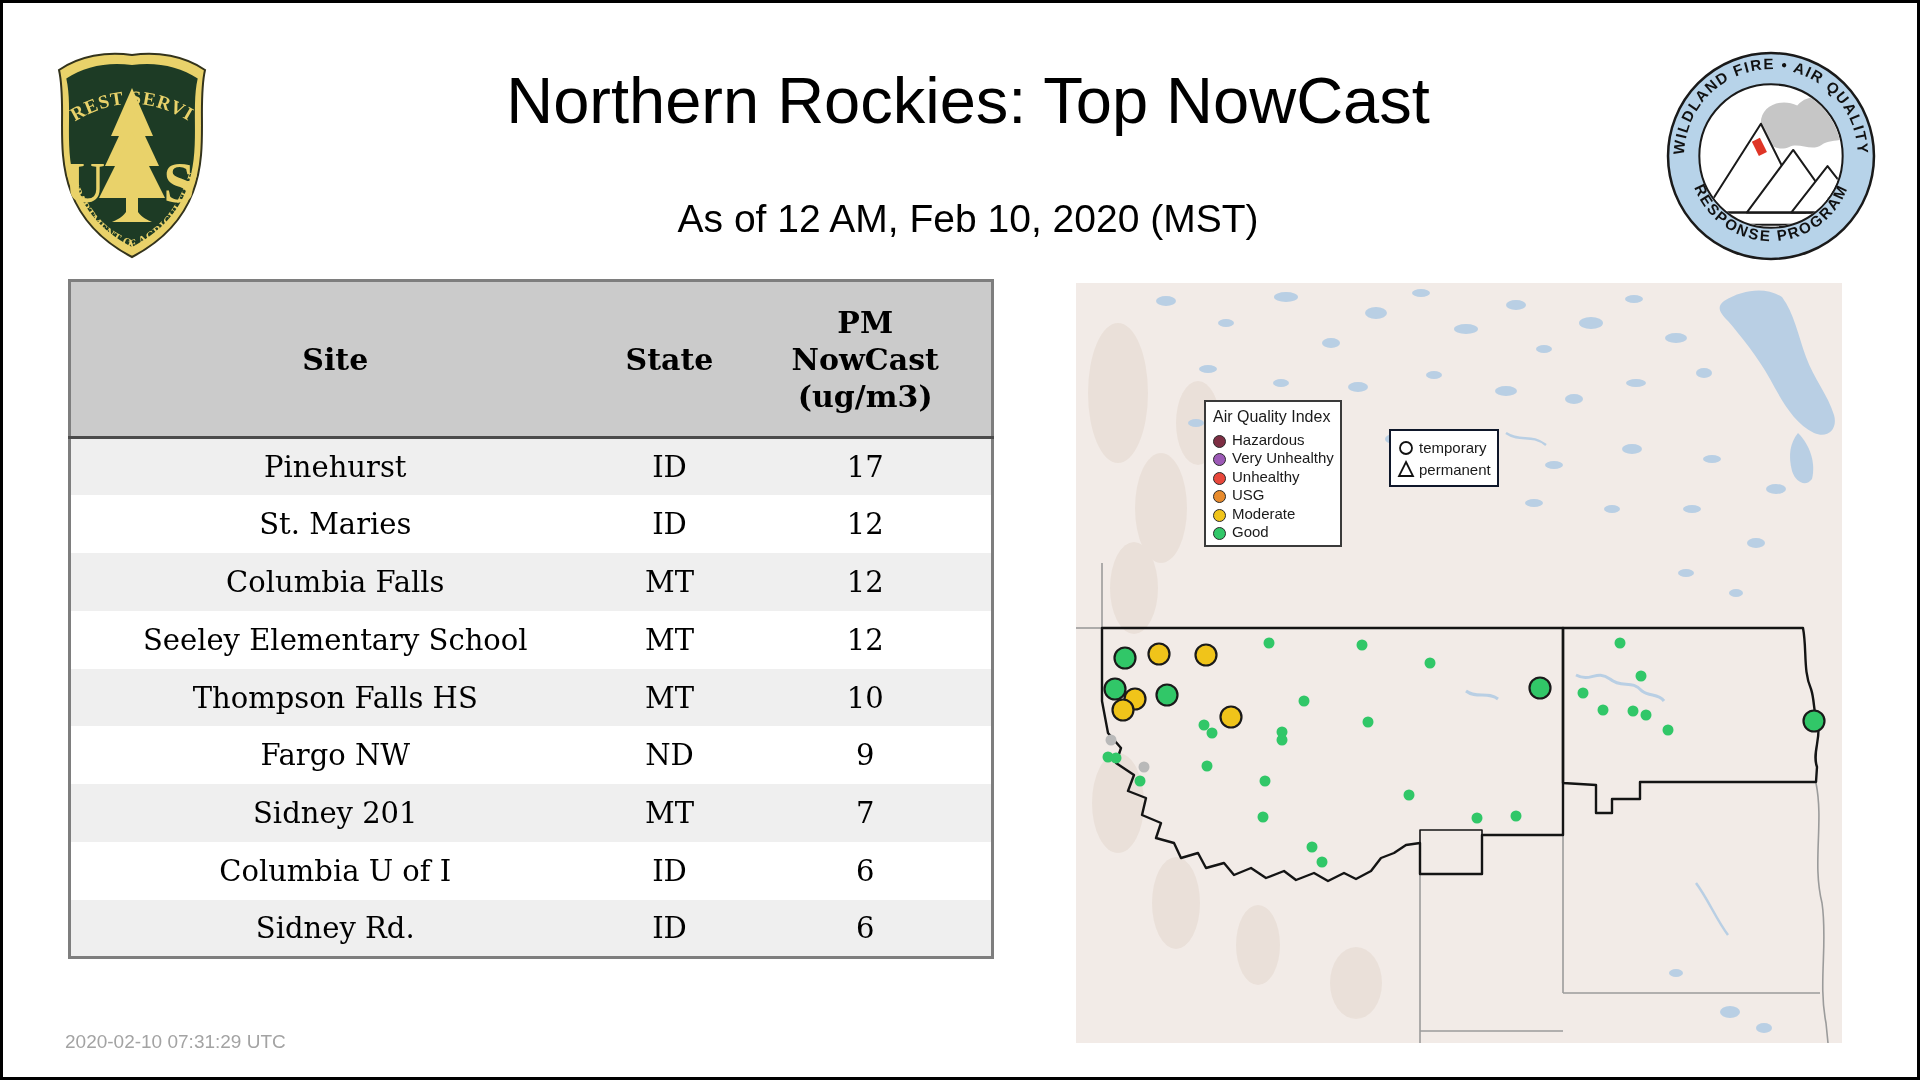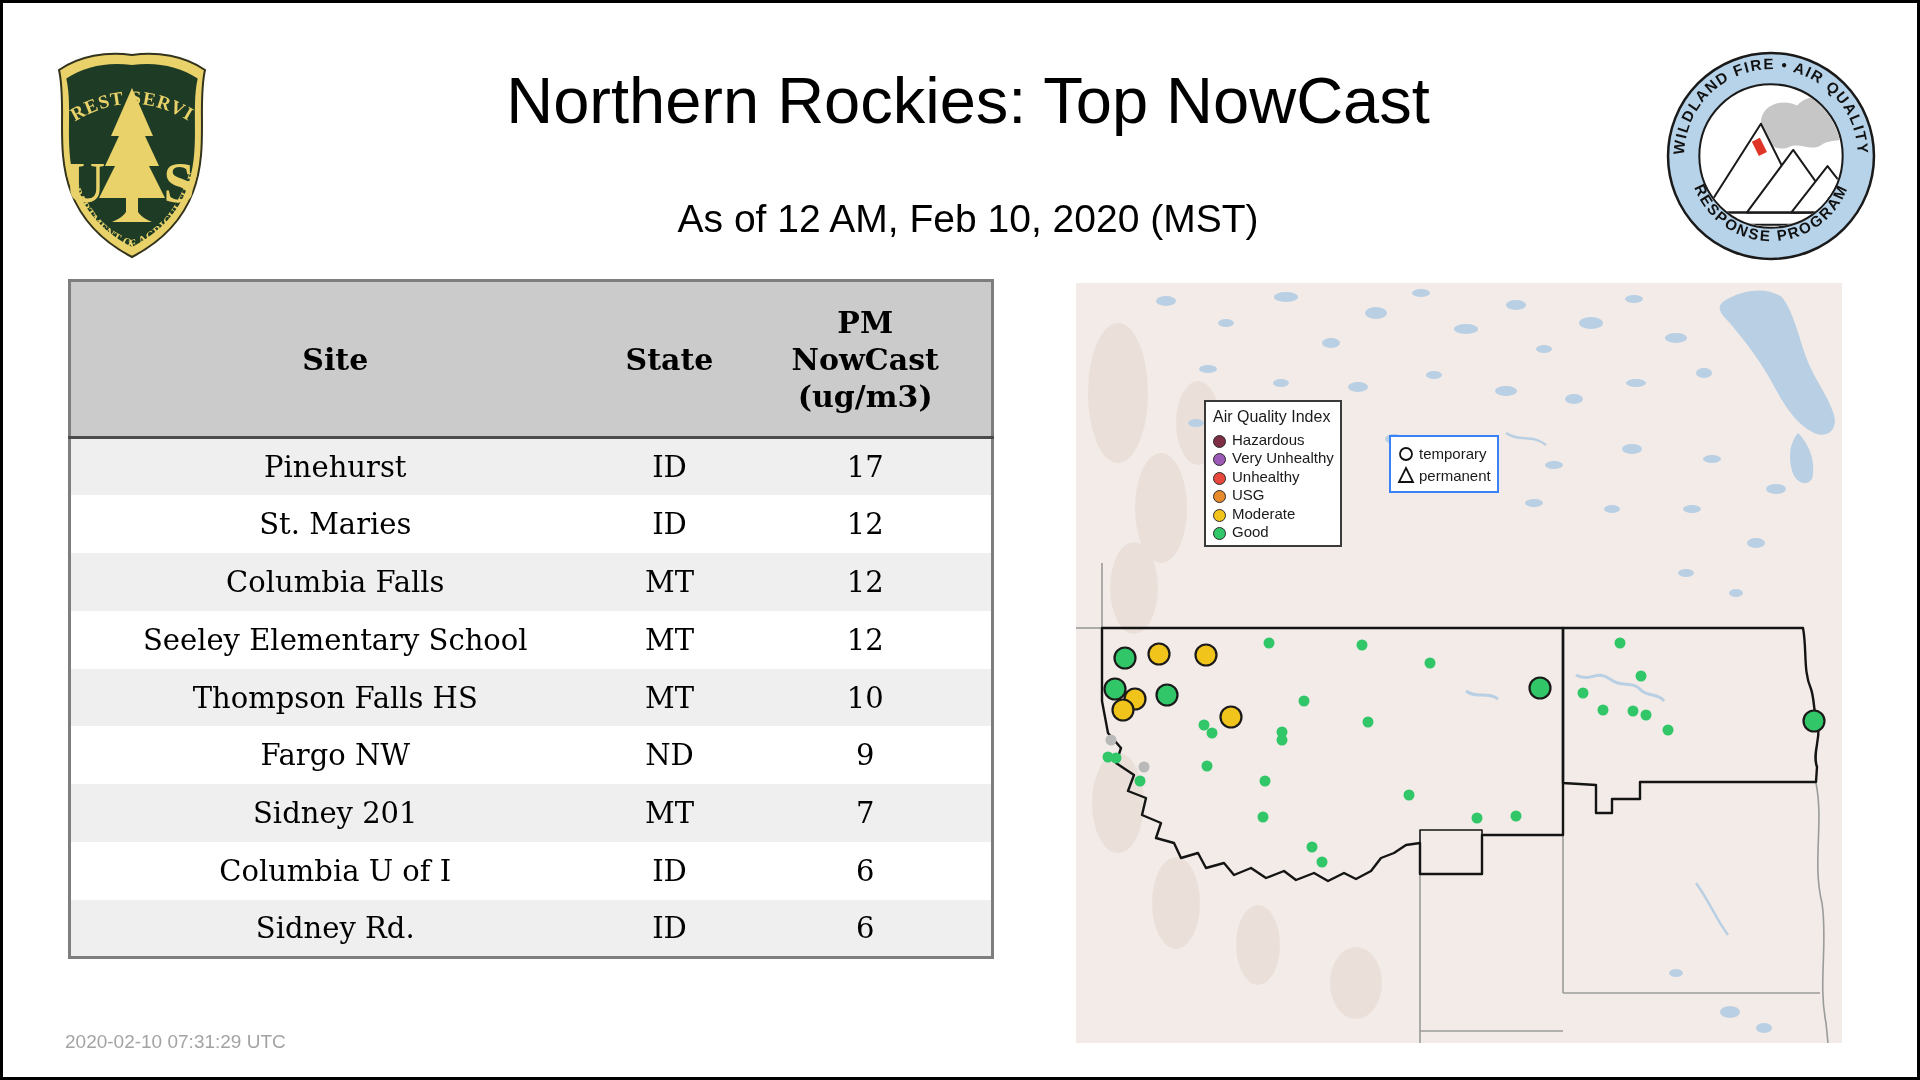--- a/index.html
+++ b/index.html
@@ -51,22 +51,22 @@
   .aqi-legend .lg-title { font-size:16px; color:#1a1a1a; margin-bottom:3px; }
   .aqi-legend ul { list-style:none; }
   .aqi-legend li { display:flex; align-items:flex-end; height:18.5px; }
   .aqi-legend .swatch {
     display:inline-block; width:13px; height:13px; border-radius:50%;
     border:1.8px solid #2a2a2a; margin-right:6px; flex:0 0 auto;
   }
   .aqi-legend .lg-label { font-size:15px; color:#1a1a1a; white-space:nowrap; }
 
   .type-legend {
-    position:absolute; left:313px; top:152px; width:110px; height:58px;
-    background:#fff; border:2px solid #3b82f6; padding:5px 6px;
+    position:absolute; left:313px; top:146px; width:110px; height:58px;
+    background:#fff; border:2px solid #0f172a; padding:5px 6px;
   }
   .type-legend .trow { display:flex; align-items:center; height:22px; }
   .type-legend .t-icon { width:18px; height:20px; flex:0 0 auto; margin-right:4px; }
   .type-legend .t-label { font-size:15px; color:#1a1a1a; white-space:nowrap; }
 </style>
 </head>
 <body>
 
 <div class="frame">
 

